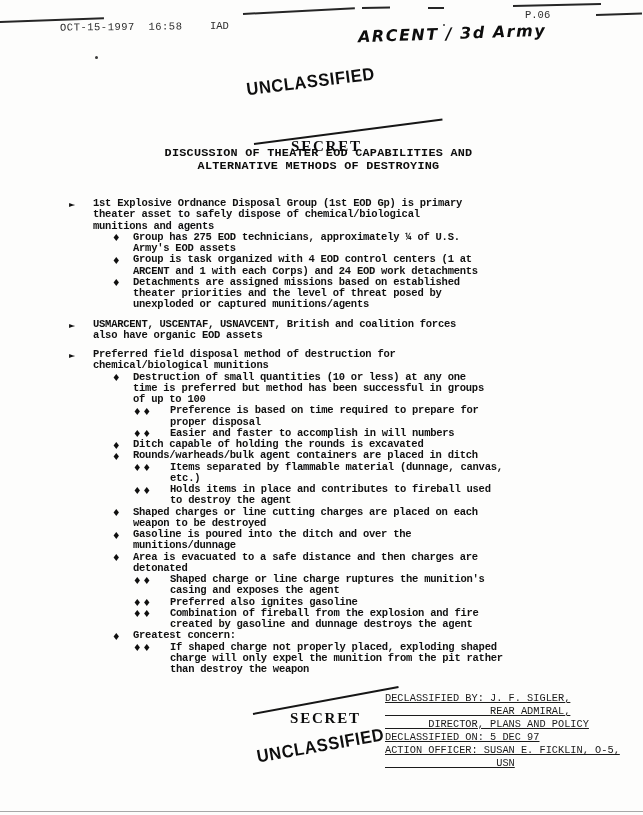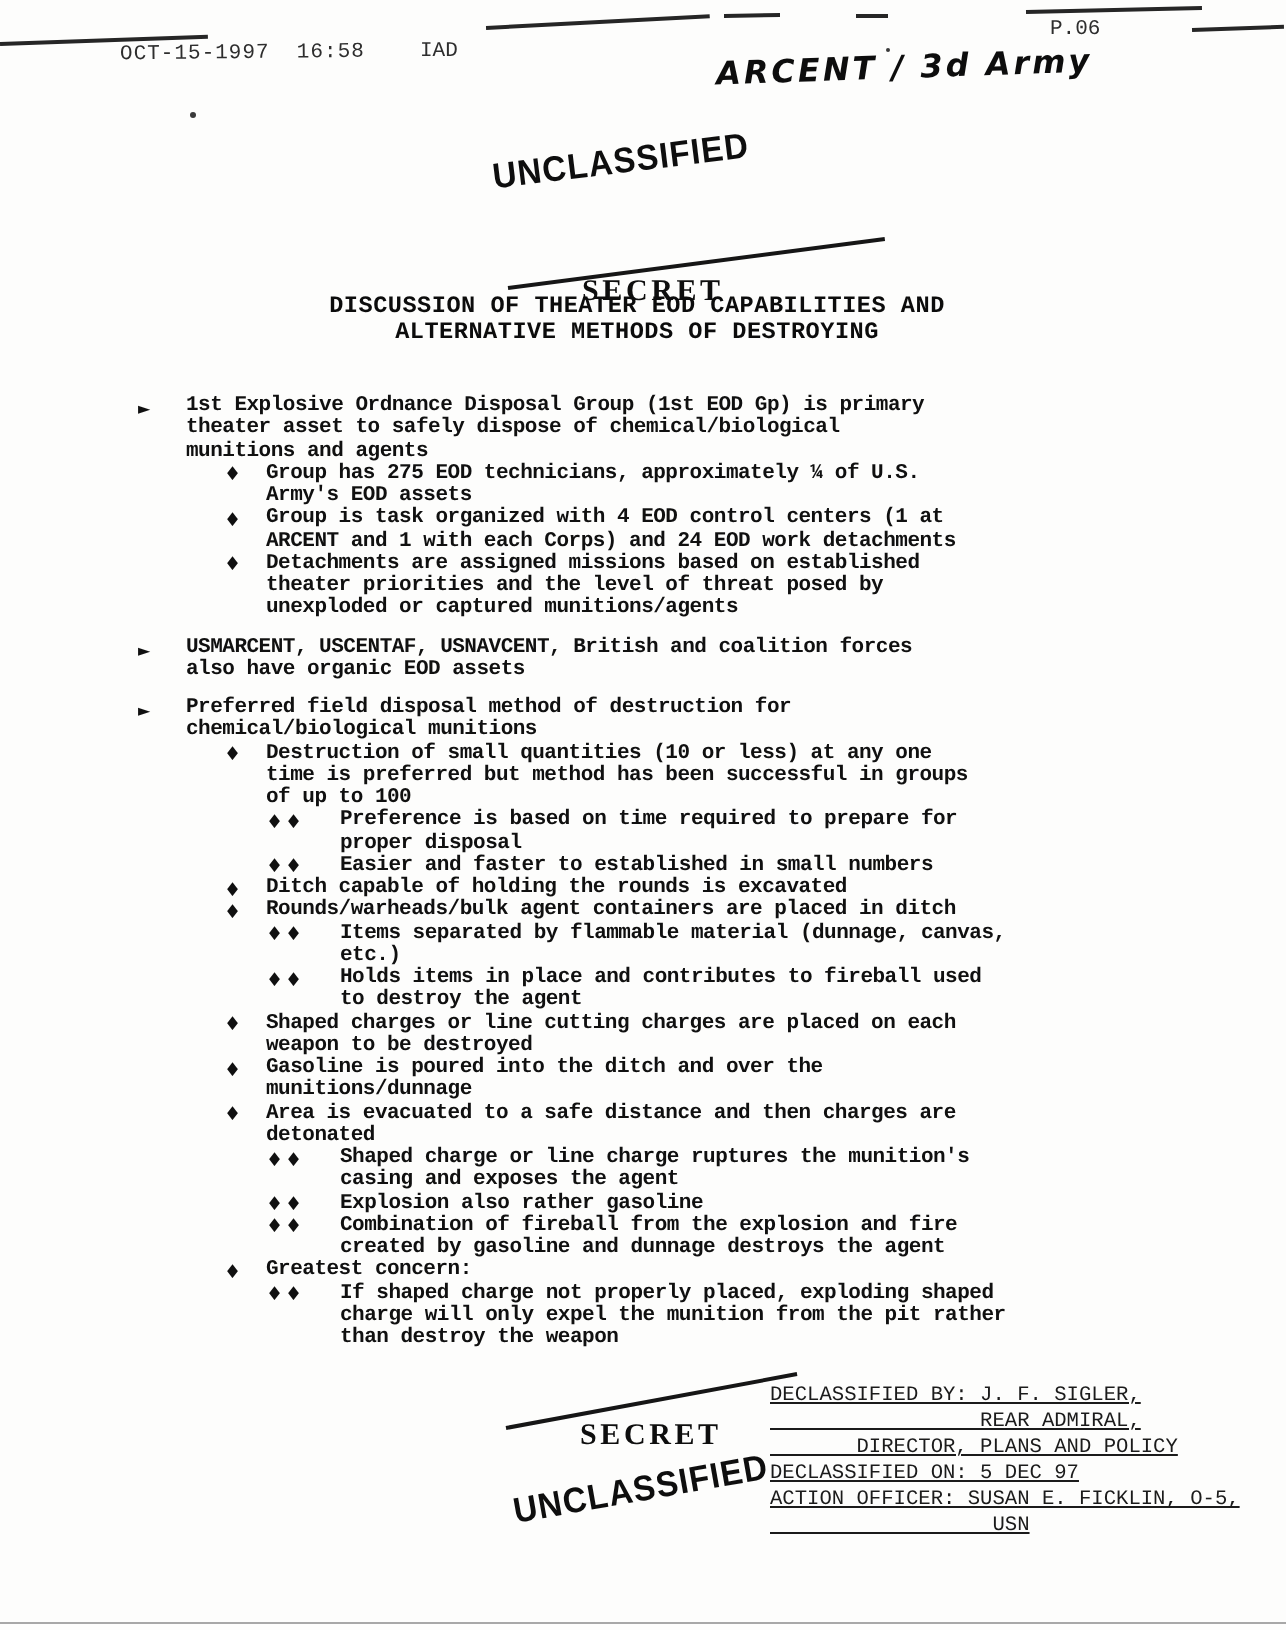--- a/index.html
+++ b/index.html
@@ -131,21 +131,21 @@
 time is preferred but method has been successful in groups
 of up to 100</span>
       </div>
       <div class="bullet b3">
         <span class="marker">♦♦</span>
         <span class="btext">Preference is based on time required to prepare for
 proper disposal</span>
       </div>
       <div class="bullet b3">
         <span class="marker">♦♦</span>
-        <span class="btext">Easier and faster to established in small numbers</span>
+        <span class="btext">Easier and faster to accomplish in will numbers</span>
       </div>
       <div class="bullet b2">
         <span class="marker">♦</span>
         <span class="btext">Ditch capable of holding the rounds is excavated</span>
       </div>
       <div class="bullet b2">
         <span class="marker">♦</span>
         <span class="btext">Rounds/warheads/bulk agent containers are placed in ditch</span>
       </div>
       <div class="bullet b3">
@@ -173,21 +173,21 @@
         <span class="btext">Area is evacuated to a safe distance and then charges are
 detonated</span>
       </div>
       <div class="bullet b3">
         <span class="marker">♦♦</span>
         <span class="btext">Shaped charge or line charge ruptures the munition's
 casing and exposes the agent</span>
       </div>
       <div class="bullet b3">
         <span class="marker">♦♦</span>
-        <span class="btext">Explosion also rather gasoline</span>
+        <span class="btext">Preferred also ignites gasoline</span>
       </div>
       <div class="bullet b3">
         <span class="marker">♦♦</span>
         <span class="btext">Combination of fireball from the explosion and fire
 created by gasoline and dunnage destroys the agent</span>
       </div>
       <div class="bullet b2">
         <span class="marker">♦</span>
         <span class="btext">Greatest concern:</span>
       </div>

